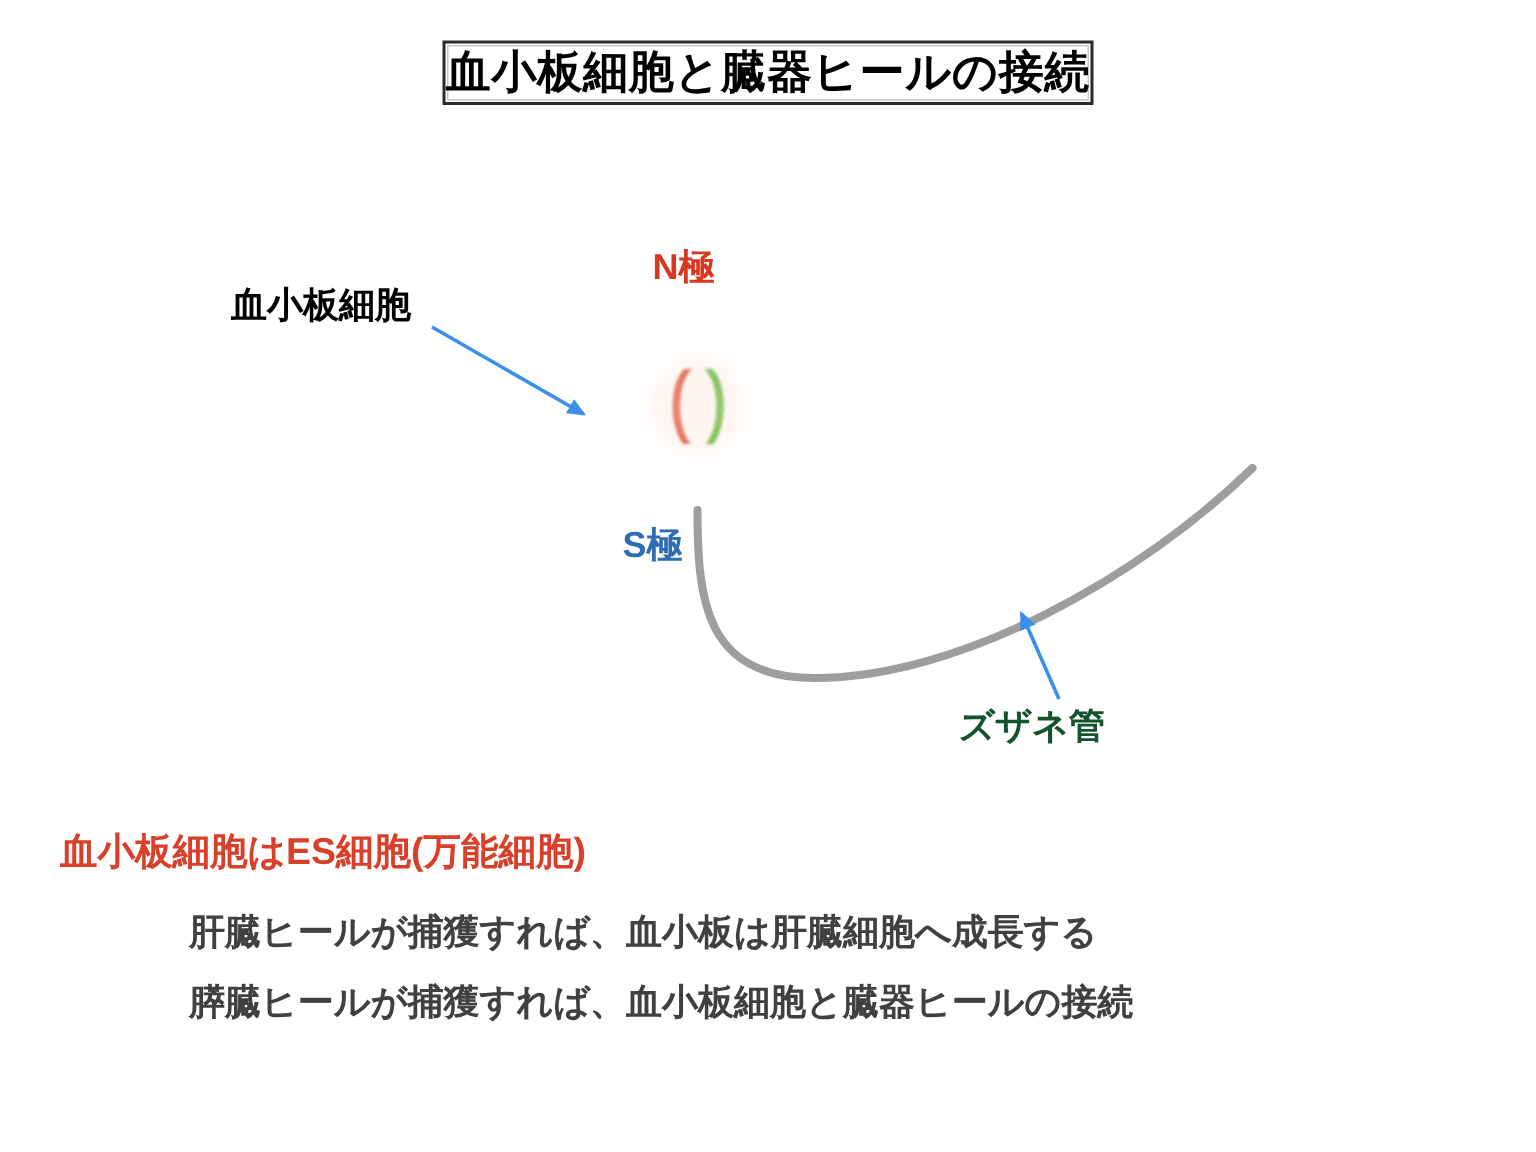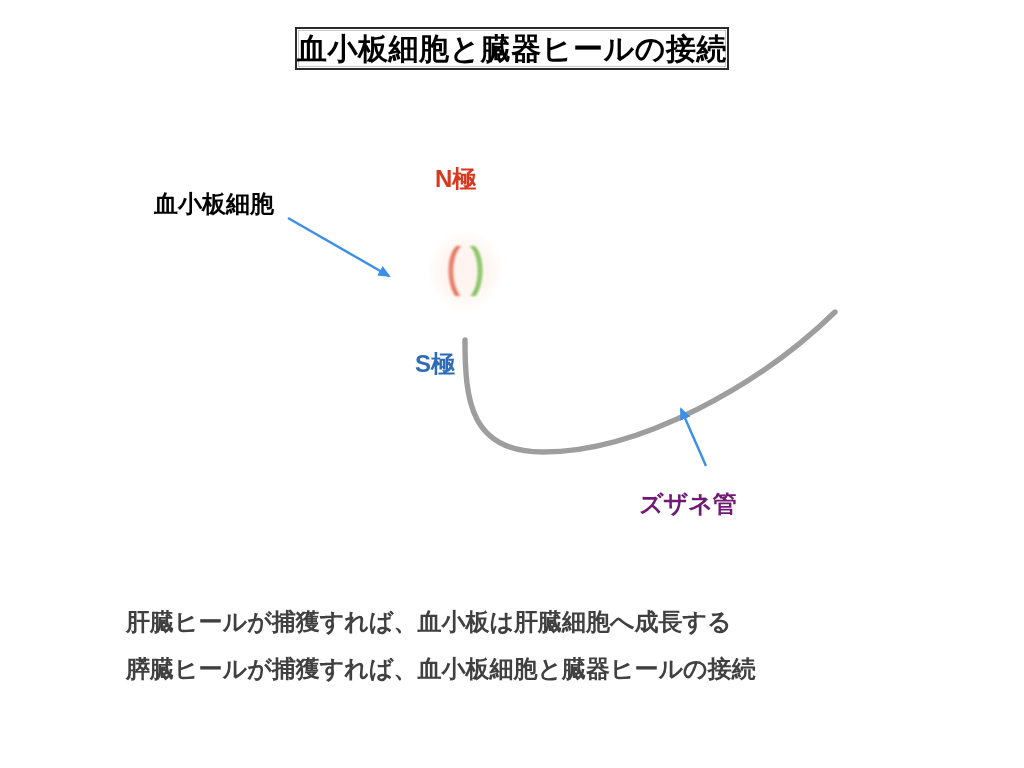--- a/index.html
+++ b/index.html
@@ -118,22 +118,21 @@
     top: 280px;
     font-size: 23px;
     font-weight: bold;
     color: #000000;
   }
   #label-zuzane {
     left: 639px;
     top: 473px;
     font-size: 24px;
     font-weight: bold;
-    color: #701a75;
-    margin-top: 19px;
+    color: #14532d;
   }
 
   
   #note-heading {
     position: absolute;
     left: 40px;
     top: 556px;
     font-size: 25px;
     font-weight: bold;
     color: #d8402a;
@@ -197,16 +196,17 @@
     <line x1="288" y1="218" x2="389" y2="276" stroke="#3b8fe8" stroke-width="2.4" marker-end="url(#arrowBlue)"></line>
 
     <line x1="706" y1="466" x2="681" y2="409" stroke="#3b8fe8" stroke-width="2.4" marker-end="url(#arrowBlue)"></line>
   </svg>
 
   <div class="lbl" id="label-platelet">血小板細胞</div>
   <div class="lbl" id="label-n-pole">N極</div>
   <div class="lbl" id="label-s-pole">S極</div>
   <div class="lbl" id="label-zuzane">ズザネ管</div>
 
+  <div id="note-heading">血小板細胞はES細胞(万能細胞)</div>
   <div class="note-line" id="note-line-0">肝臓ヒールが捕獲すれば、血小板は肝臓細胞へ成長する</div>
   <div class="note-line" id="note-line-1">膵臓ヒールが捕獲すれば、血小板細胞と臓器ヒールの接続</div>
 
 </div>
 
 </body></html>

